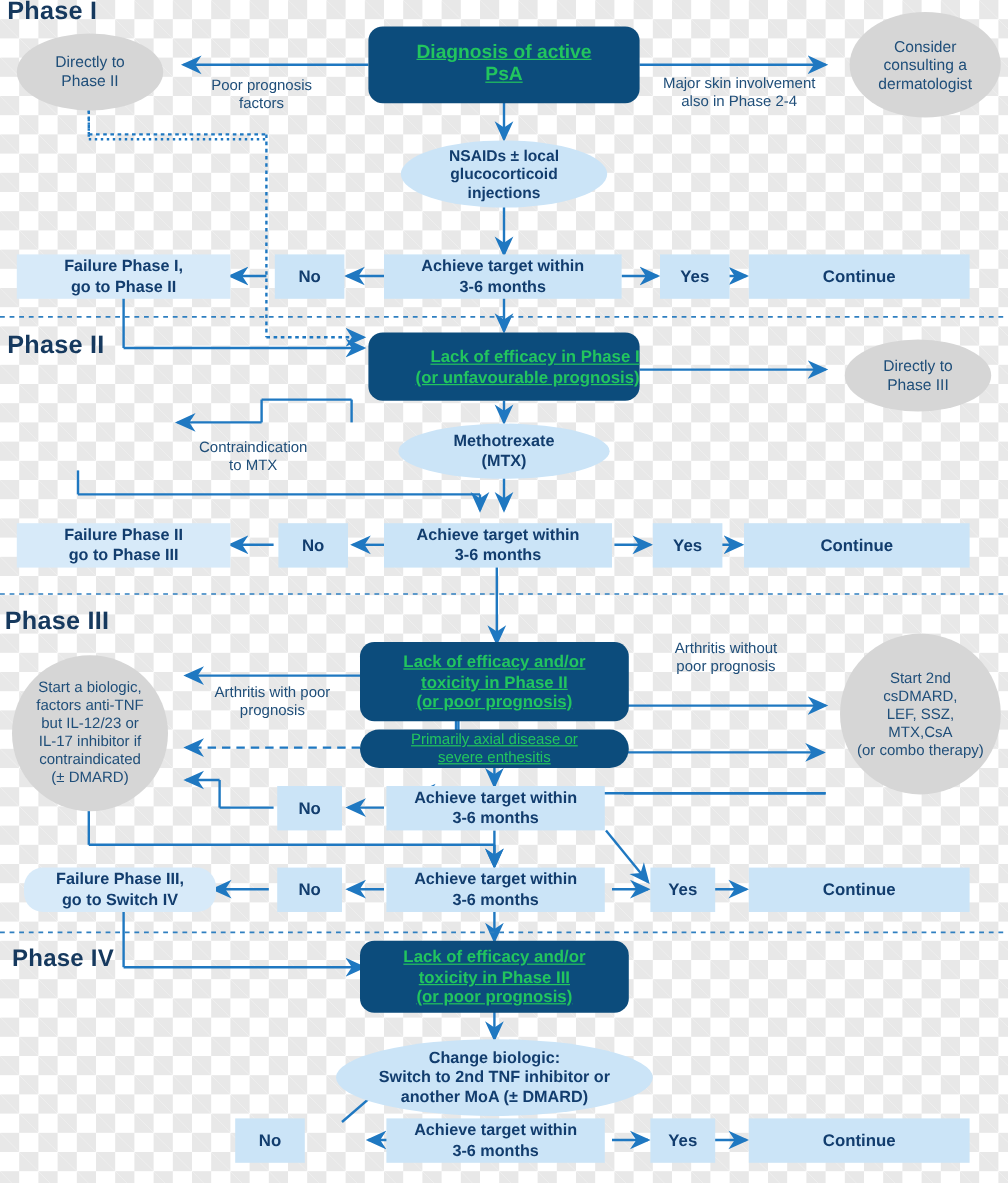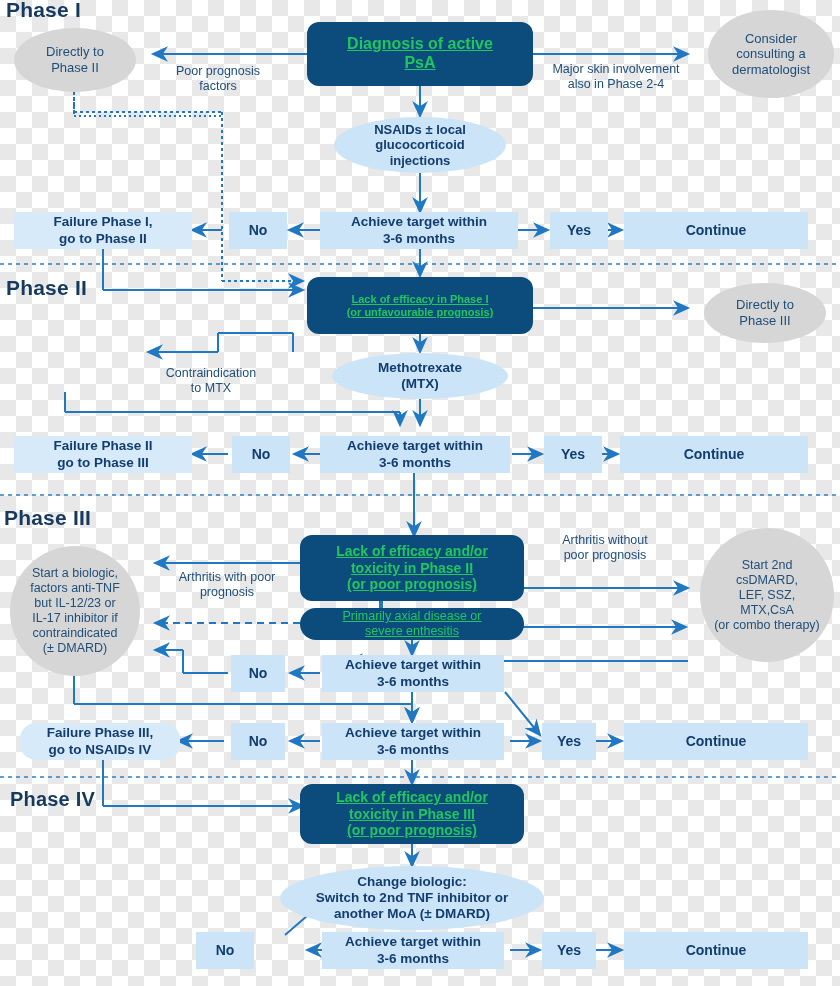--- a/index.html
+++ b/index.html
@@ -203,21 +203,21 @@
     <span>3-6 months</span>
   </div>
   <div class="node lbox" style="left:229px;top:212px;width:58px;height:37px;font-size:14px;">No</div>
   <div class="node lbox pale" style="left:14px;top:212px;width:178px;height:37px;font-size:13.5px;flex-direction:column;">
     <span>Failure Phase I,</span>
     <span>go to Phase II</span>
   </div>
   <div class="node lbox" style="left:550px;top:212px;width:58px;height:37px;font-size:14px;">Yes</div>
   <div class="node lbox" style="left:624px;top:212px;width:184px;height:37px;font-size:14px;">Continue</div>
 
-  <div class="node dark" style="left:307px;top:277px;width:226px;height:57px;font-size:11px;flex-direction:column;">
+  <div class="node dark" style="left:307px;top:277px;width:226px;height:57px;font-size:14px;flex-direction:column;align-items:flex-end;">
     <span>Lack of efficacy in Phase I</span>
     <span>(or unfavourable prognosis)</span>
   </div>
 
 
   <div class="node grey" style="left:704px;top:283px;width:122px;height:60px;font-size:13px;flex-direction:column;">
     <span>Directly to</span>
     <span>Phase III</span>
   </div>
 
@@ -288,21 +288,21 @@
   </div>
   <div class="node lbox" style="left:231px;top:655px;width:54px;height:37px;font-size:14px;">No</div>
 
   <div class="node lbox" style="left:322px;top:723px;width:182px;height:37px;font-size:13.5px;flex-direction:column;">
     <span>Achieve target within</span>
     <span>3-6 months</span>
   </div>
   <div class="node lbox" style="left:231px;top:723px;width:54px;height:37px;font-size:14px;">No</div>
   <div class="node lbox pale" style="left:20px;top:723px;width:160px;height:37px;font-size:13.5px;flex-direction:column;border-radius:16px;">
     <span>Failure Phase III,</span>
-    <span>go to NSAIDs IV</span>
+    <span>go to Switch IV</span>
   </div>
   <div class="node lbox" style="left:542px;top:723px;width:54px;height:37px;font-size:14px;">Yes</div>
   <div class="node lbox" style="left:624px;top:723px;width:184px;height:37px;font-size:14px;">Continue</div>
 
   <div class="node dark" style="left:300px;top:784px;width:224px;height:60px;font-size:14px;flex-direction:column;">
     <span>Lack of efficacy and/or</span>
     <span>toxicity in Phase III</span>
     <span>(or poor prognosis)</span>
   </div>
 

